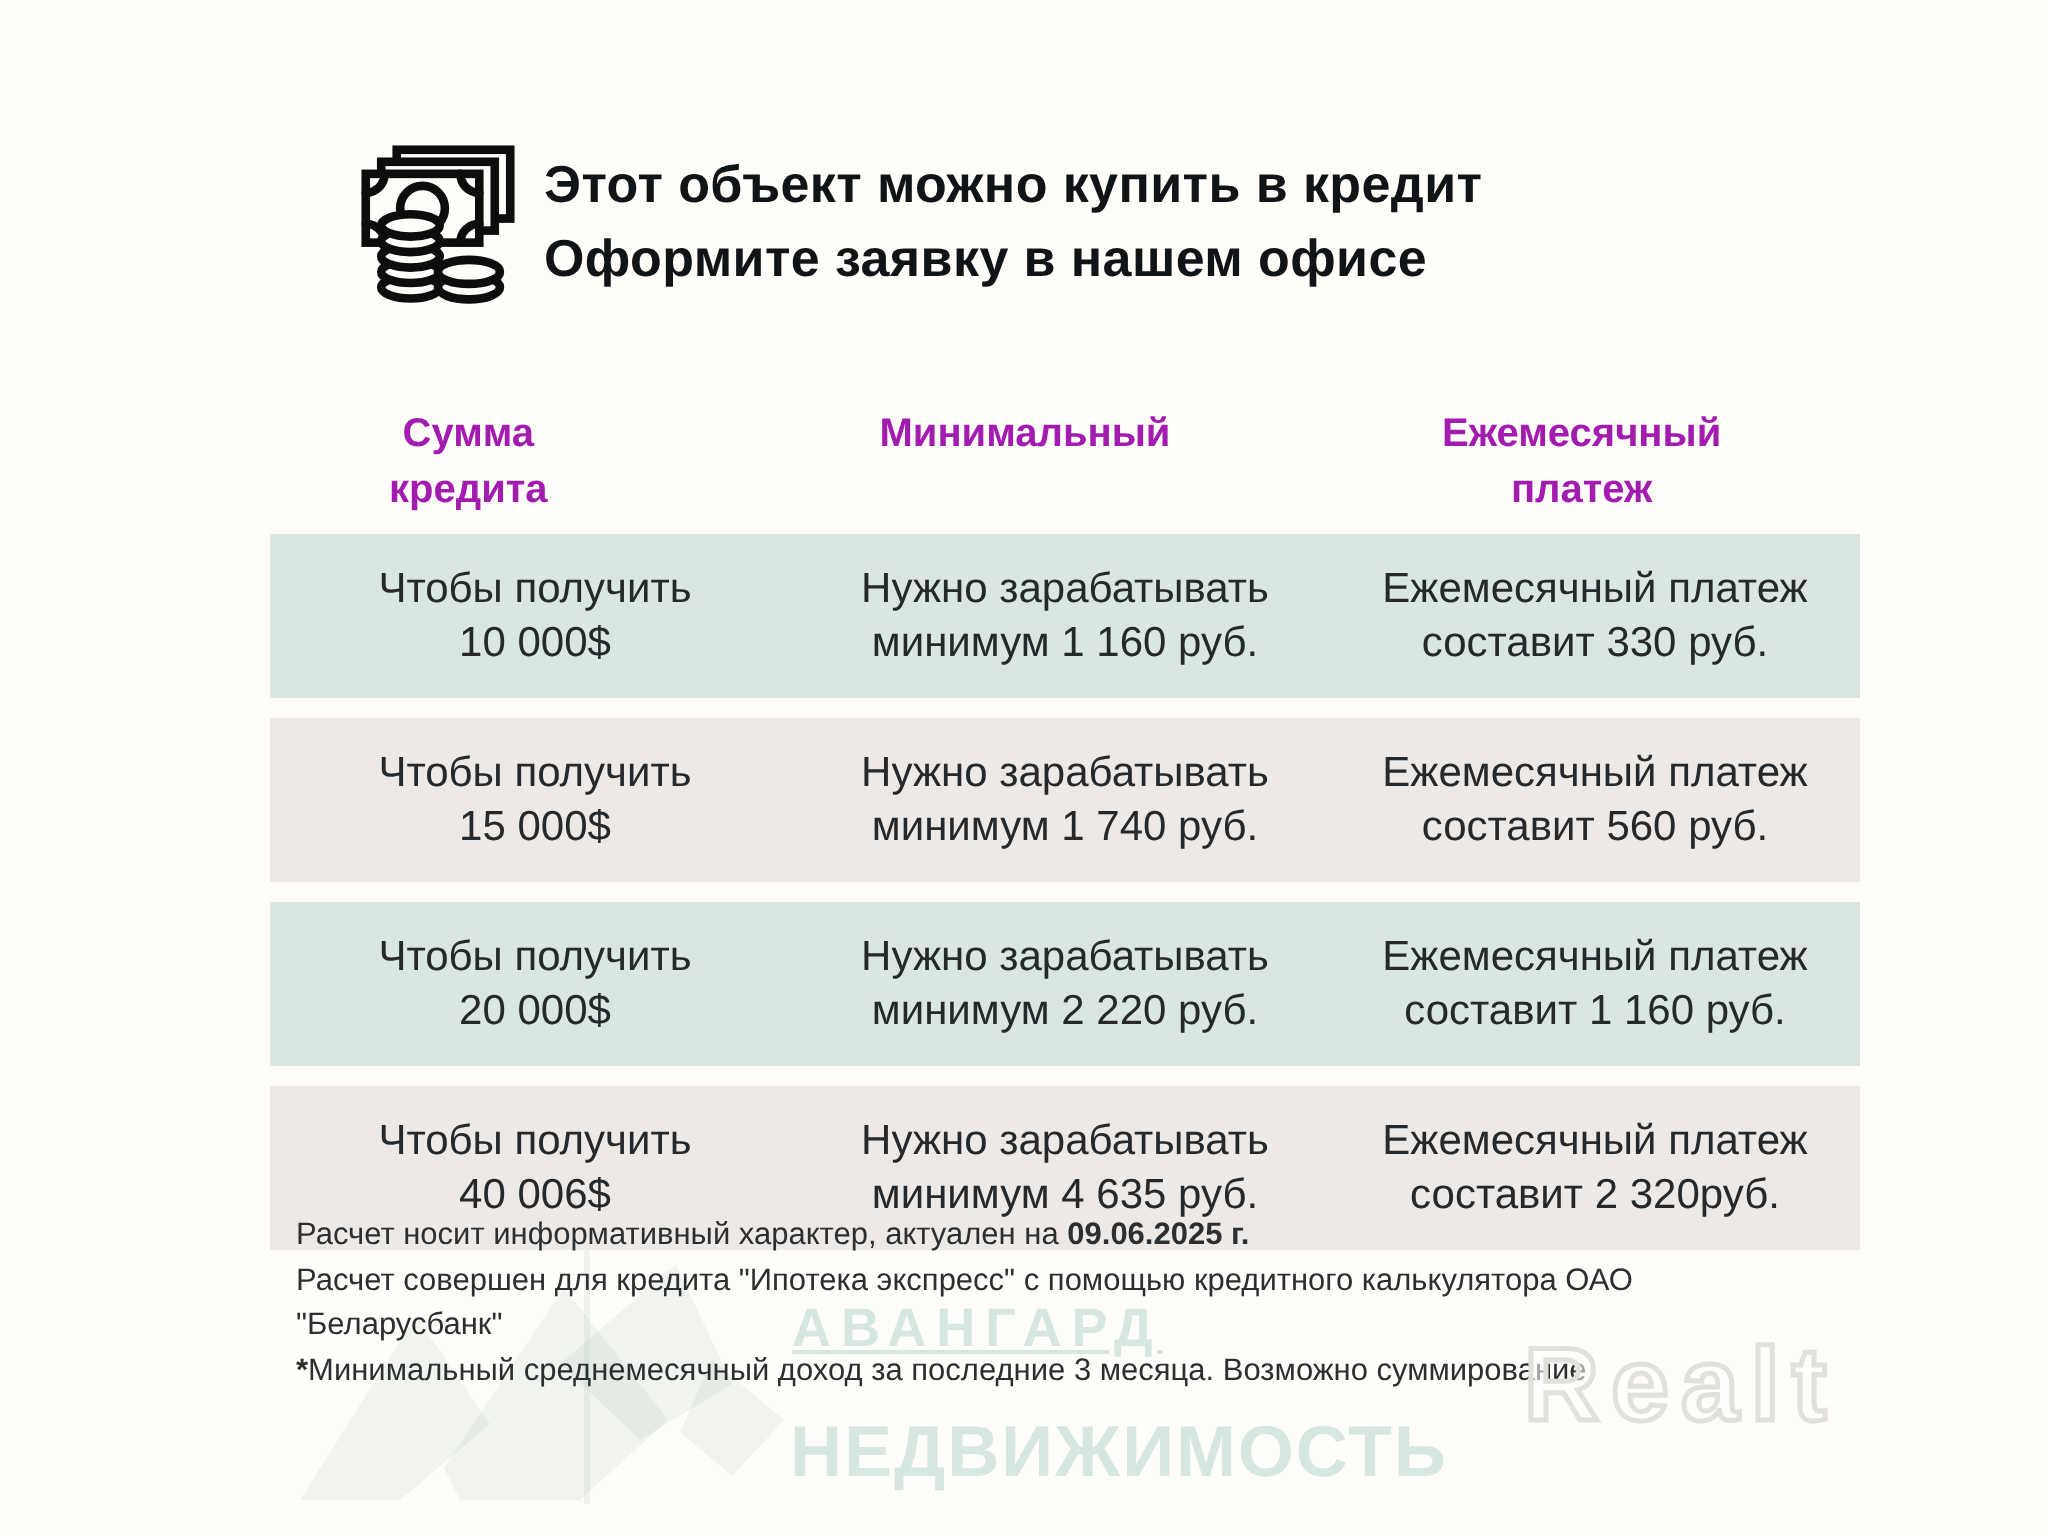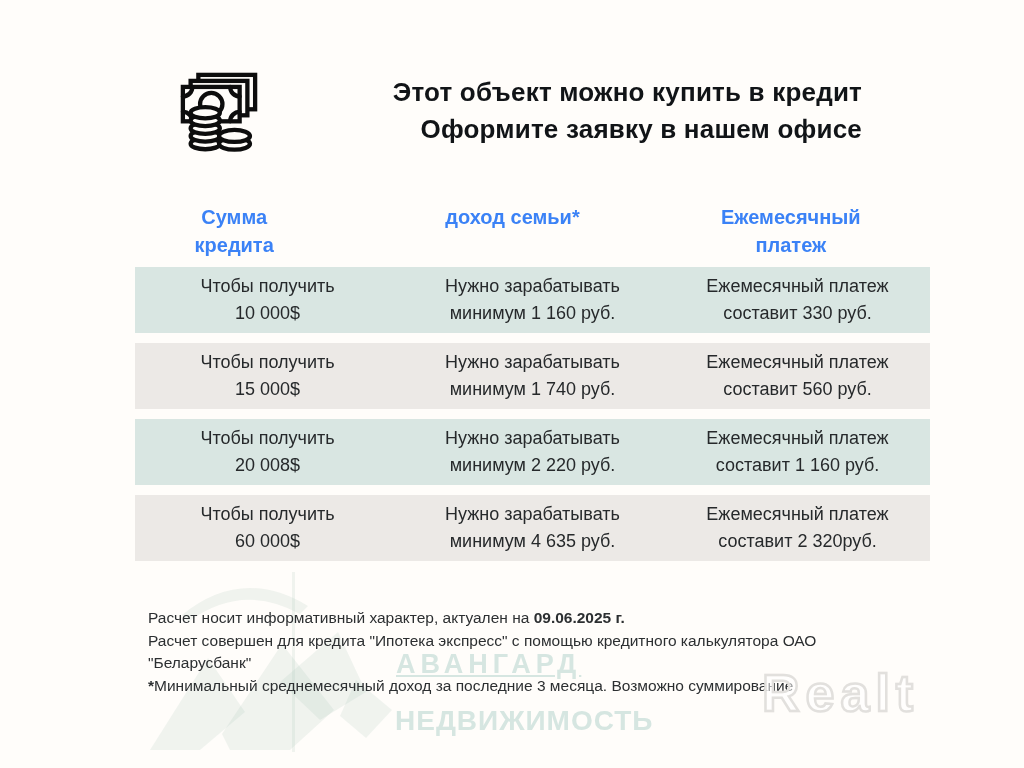--- a/index.html
+++ b/index.html
@@ -19,58 +19,58 @@
     font-family:"Liberation Sans", sans-serif;
     overflow:hidden;
   }
 
   
   .hdr-icon{
     position:absolute;left:176px;top:68px;width:86px;height:86px;
   }
   .title{
     position:absolute;left:272px;top:74px;width:590px;
-    text-align:right;font-weight:700;font-size:26px;line-height:37px;
+    text-align:left;font-weight:700;font-size:26px;line-height:37px;
     color:var(--ink);letter-spacing:.2px;
   }
 
   
   .credit-table{
     position:absolute;left:95px;top:203px;width:835px;z-index:2;
   }
   .thead{
     display:grid;grid-template-columns:1fr 1fr 1fr;
     text-align:center;font-weight:700;font-size:20px;line-height:28px;
-    color:#3b82f6;margin-bottom:8px;
+    color:#a21caf;margin-bottom:8px;
   }
   .trow{
     display:grid;grid-template-columns:1fr 1fr 1fr;
-    height:66px;margin-bottom:10px;
+    height:82px;margin-bottom:10px;
     align-items:center;text-align:center;
-    font-size:18px;line-height:27px;color:var(--cell-ink);margin-left:40px;
+    font-size:21px;line-height:27px;color:var(--cell-ink);margin-left:40px;
   }
   .trow[data-variant="teal"]{background:var(--teal-row);}
   .trow[data-variant="gray"]{background:var(--gray-row);}
 
   
   .footer{
     position:absolute;left:148px;top:607px;width:740px;
     font-size:15.5px;line-height:22.6px;color:#2c2f31;z-index:3;
   }
   .footer .b{font-weight:700;}
 
   
   .wm-emblem{position:absolute;left:130px;top:560px;width:310px;height:205px;z-index:1;}
   .wm-brand-top{
     position:absolute;left:396px;top:649px;z-index:1;
     font-size:27px;font-weight:700;letter-spacing:5px;color:var(--wm-teal);text-decoration:underline;
   }
   .wm-brand-bottom{
     position:absolute;left:395px;top:705px;z-index:1;
-    font-size:28px;font-weight:700;letter-spacing:1px;color:var(--wm-teal);
+    font-size:36px;font-weight:700;letter-spacing:1px;color:var(--wm-teal);
   }
   .wm-realt{
     position:absolute;left:762px;top:663px;z-index:4;
     font-size:52px;font-weight:700;letter-spacing:6px;
     color:rgba(255,255,255,0.55);
     -webkit-text-stroke:2.5px var(--wm-outline);
   }
 </style>
 </head>
 <body>
@@ -111,21 +111,21 @@
 </div>
 
 <div class="credit-table">
 
   <div class="thead">
     <div>
       <div>Сумма</div>
       <div>кредита</div>
     </div>
     <div>
-      <div>доход семьи*</div>
+      <div>Минимальный</div>
     </div>
     <div>
       <div>Ежемесячный</div>
       <div>платеж</div>
     </div>
   </div>
 
   <div class="trow" data-variant="teal">
     <div>
       <div>Чтобы получить</div>
@@ -152,36 +152,36 @@
     </div>
     <div>
       <div>Ежемесячный платеж</div>
       <div>составит 560 руб.</div>
     </div>
   </div>
 
   <div class="trow" data-variant="teal">
     <div>
       <div>Чтобы получить</div>
-      <div>20 008$</div>
+      <div>20 000$</div>
     </div>
     <div>
       <div>Нужно зарабатывать</div>
       <div>минимум 2 220 руб.</div>
     </div>
     <div>
       <div>Ежемесячный платеж</div>
       <div>составит 1 160 руб.</div>
     </div>
   </div>
 
   <div class="trow" data-variant="gray">
     <div>
       <div>Чтобы получить</div>
-      <div>60 000$</div>
+      <div>40 006$</div>
     </div>
     <div>
       <div>Нужно зарабатывать</div>
       <div>минимум 4 635 руб.</div>
     </div>
     <div>
       <div>Ежемесячный платеж</div>
       <div>составит 2 320руб.</div>
     </div>
   </div>

